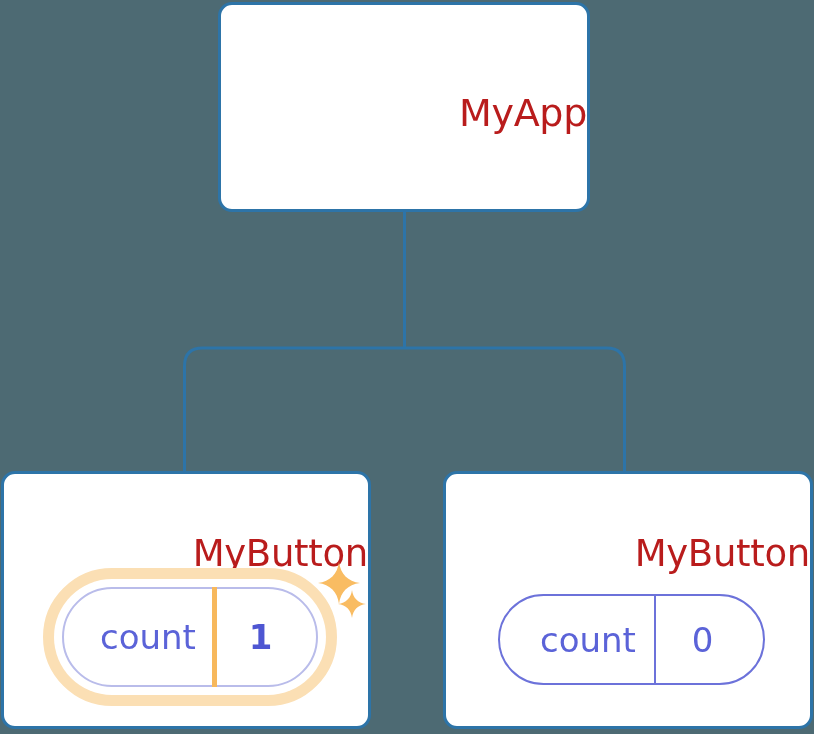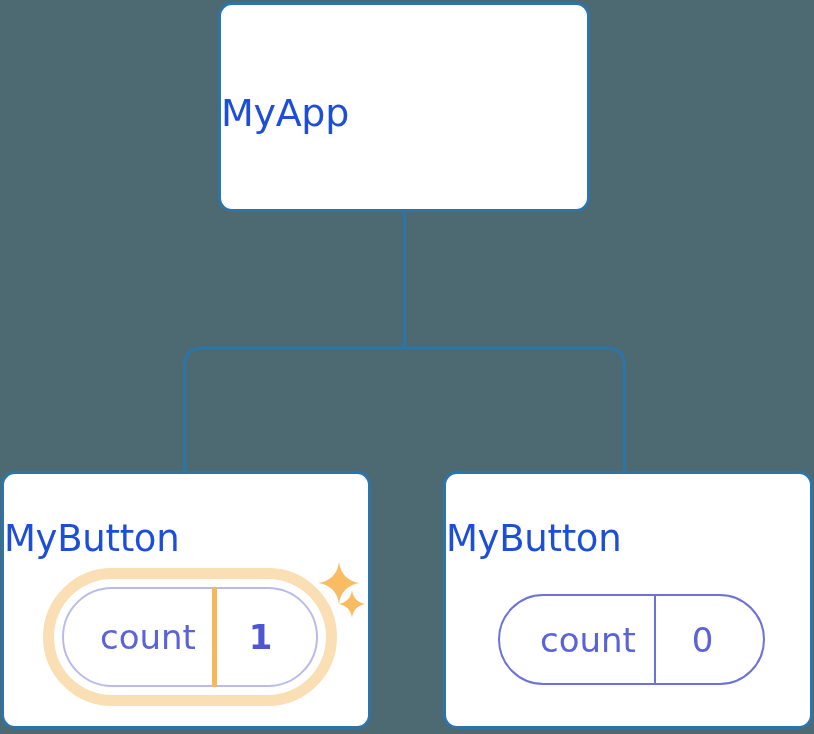--- a/index.html
+++ b/index.html
@@ -32,22 +32,22 @@
     position: absolute;
     background: #ffffff;
     border: 3px solid #2d74a8;
     border-radius: 14px;
     box-sizing: border-box;
   }
   .node-title {
     position: absolute;
     left: 0;
     width: 100%;
-    text-align: left;
-    color: #1d4ed8;
+    text-align: right;
+    color: #b91c1c;
     font-size: 37px;
     font-weight: 400;
     letter-spacing: -0.3px;
     white-space: nowrap;
   }
   
   #node-root {
     left: 218px;
     top: 2px;
     width: 372px;
@@ -65,21 +65,21 @@
     height: 258px;
   }
   #node-child-right {
     left: 443px;
     top: 471px;
     width: 370px;
     height: 258px;
   }
   #node-child-left .node-title,
   #node-child-right .node-title {
-    top: 43px;
+    top: 58px;
   }
   
   .state-pill {
     position: absolute;
     display: flex;
     align-items: stretch;
     box-sizing: border-box;
     border: 2px solid #6c72da;
     border-radius: 999px;
     background: #ffffff;

